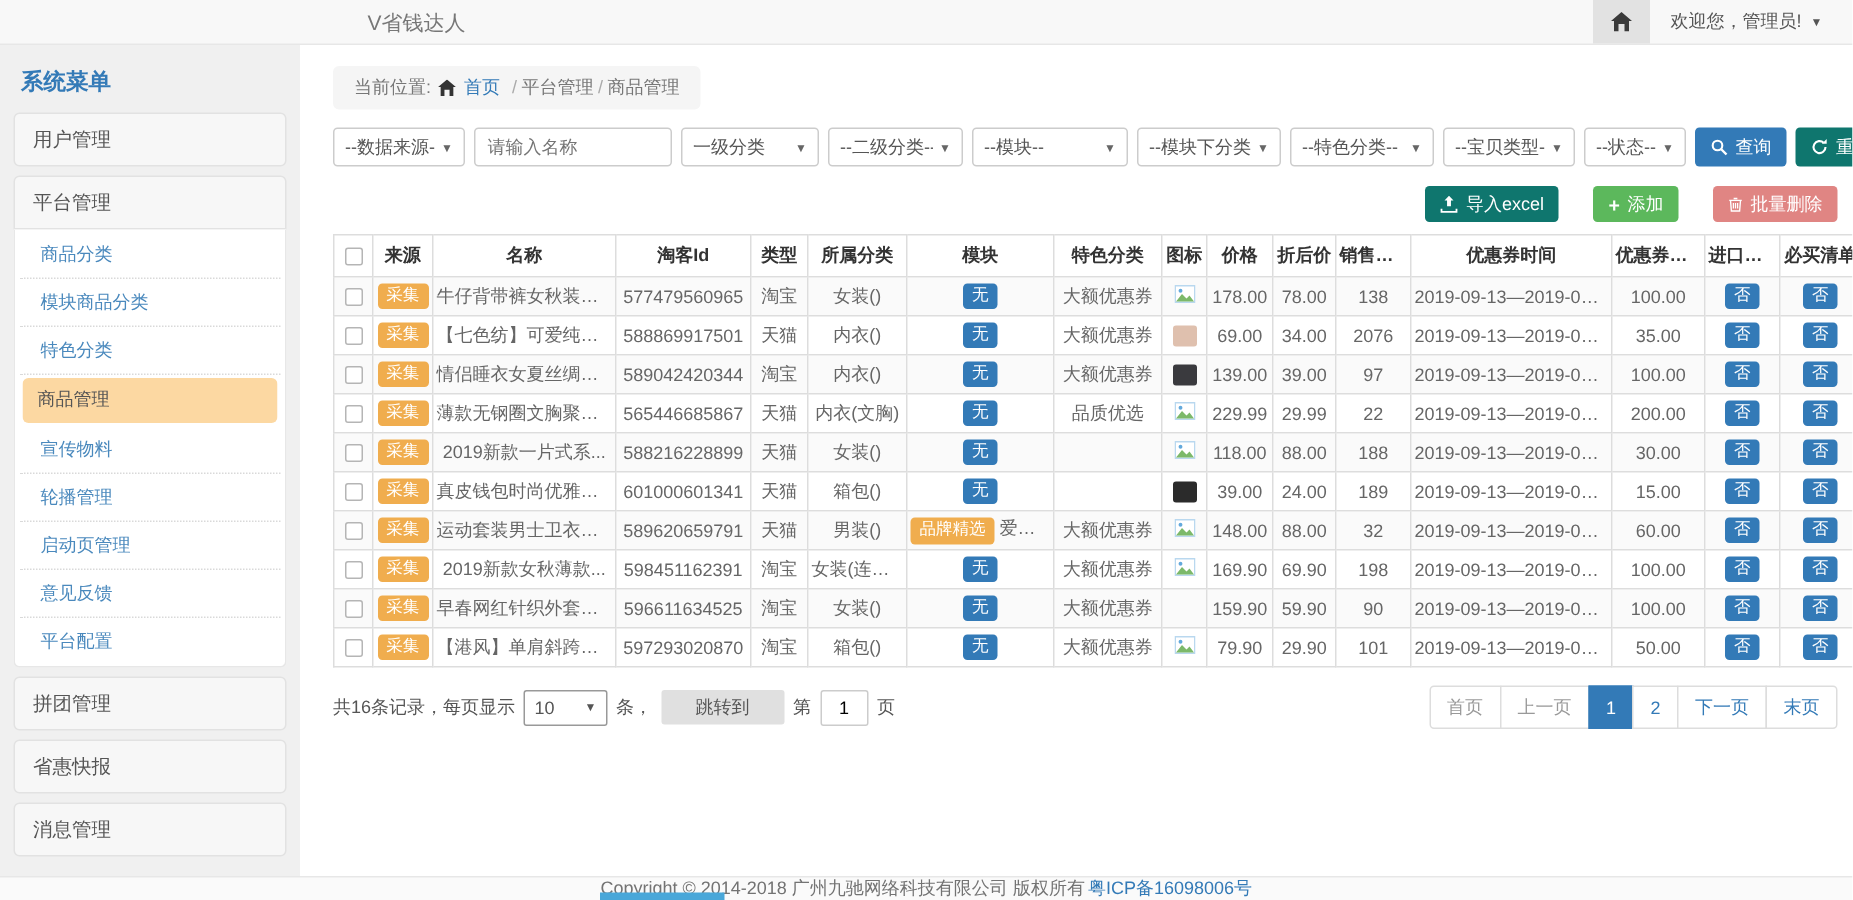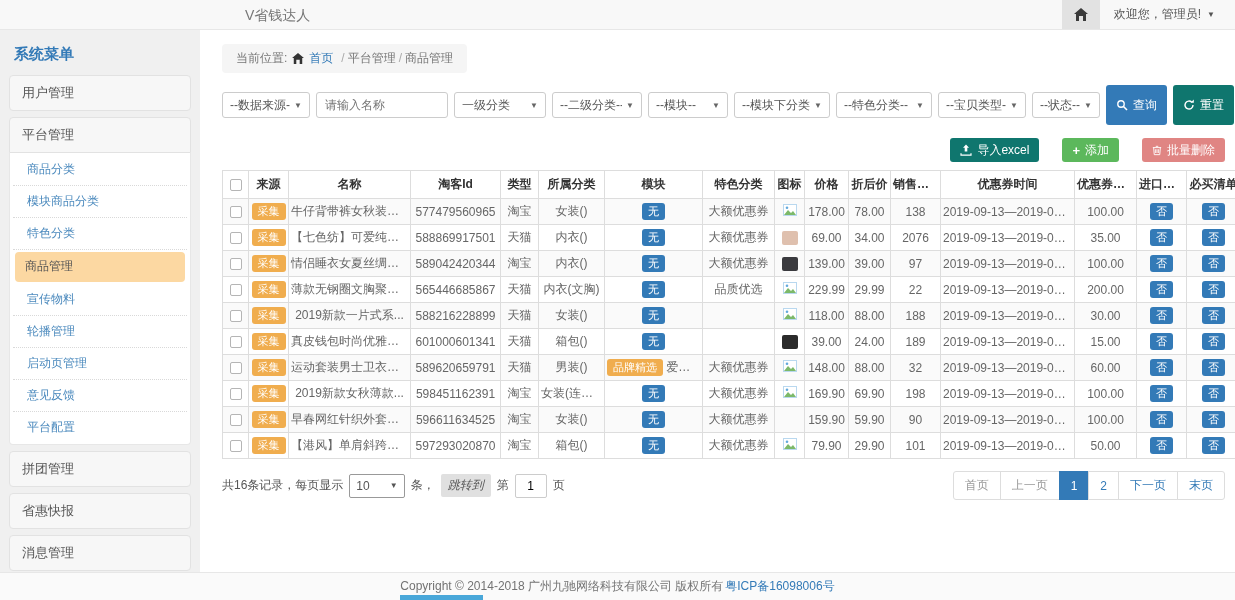--- a/index.html
+++ b/index.html
@@ -30,48 +30,48 @@
   
   main.main { flex:1; padding:14px 10px 0 22px; overflow:hidden; position:relative; }
   .breadcrumb { display:inline-flex; align-items:center; gap:5px; background:#f5f5f5; border-radius:4px; padding:6px 14px; color:#777; }
   .breadcrumb a { color:#337ab7; text-decoration:none; cursor:pointer; }
   .bc-sep { color:#aaa; padding:0 3px; }
   .filter-row { display:flex; align-items:center; gap:6px; margin-top:12px; }
   .select-box { display:inline-flex; justify-content:space-between; align-items:center; gap:4px; border:1px solid #ccc; border-radius:3px; background:#fff; height:26px; padding:0 7px; color:#555; cursor:pointer; flex:none; }
   .select-box .lbl { overflow:hidden; white-space:nowrap; }
   .select-box .caret { color:#666; }
   .text-input { height:26px; border:1px solid #ccc; border-radius:3px; font-size:12px; padding:0 8px; color:#555; font-family:inherit; flex:none; }
-  .btn { display:inline-flex; align-items:center; gap:5px; border:none; border-radius:3px; color:#fff; font-size:12px; height:40px; padding:0 10px; cursor:pointer; font-family:inherit; flex:none; }
+  .btn { display:inline-flex; align-items:center; gap:5px; border:none; border-radius:3px; color:#fff; font-size:12px; height:26px; padding:0 10px; cursor:pointer; font-family:inherit; flex:none; }
   .btn-primary { background:#337ab7; } .btn-info { background:#0f766e; }
   .btn-success { background:#5cb85c; } .btn-soft-danger { background:#e08583; }
   .action-row { display:flex; justify-content:flex-end; gap:23px; margin:13px 0 8px;align-items:center; }
   .action-row .btn { height:24px; }
   
   table.grid { width:100%; border-collapse:collapse; table-layout:fixed; font-size:12px; }
   .grid th,.grid td { border:1px solid #ddd; text-align:center; padding:0 2px; height:26px; overflow:hidden; white-space:nowrap; text-overflow:ellipsis; color:#666; }
   .grid th { color:#333; font-weight:bold; height:28px; }
   .grid tbody tr:nth-child(odd) { background:#fafafa; }
   .badge { display:inline-block; border-radius:3px; color:#fff; font-size:11px; padding:2px 6px; line-height:1.25; }
   .badge.orange { background:#f0ad4e; } .badge.blue { background:#337ab7; }
   .cb { display:inline-block; width:12px; height:12px; border:1px solid #b5b5b5; border-radius:2px; background:#fff; vertical-align:middle; cursor:pointer; }
   .thumb { display:inline-block; width:16px; height:14px; border-radius:2px; vertical-align:middle; }
   
   .pager-row { display:flex; justify-content:space-between; align-items:center; margin-top:12px; color:#555; }
   .pager-left { display:flex; align-items:center; gap:6px; }
   .pp-box { border:1px solid #999; border-radius:2px; height:24px; display:inline-flex; align-items:center; gap:20px; padding:0 6px; background:#fff; cursor:pointer; }
-  .jump-btn { background:#e0e0e0; padding:3px 7px; border-radius:2px; cursor:pointer; color:#555;font-style:italic; }
+  .jump-btn { background:#e0e0e0; padding:3px 23px; border-radius:2px; cursor:pointer; color:#555; }
   .page-input { width:32px; height:24px; border:1px solid #ccc; border-radius:2px; text-align:center; font-size:12px; font-family:inherit; }
   .pager-pages { display:flex; }
   .page-btn { border:1px solid #ddd; background:#fff; padding:5px 11px; margin-left:-1px; color:#337ab7; cursor:pointer; font-size:12px; font-family:inherit; }
   .page-btn:first-child { border-radius:3px 0 0 3px; margin-left:0; }
   .page-btn:last-child { border-radius:0 3px 3px 0; }
   .page-btn.muted { color:#999; }
   .page-btn.active { background:#337ab7; color:#fff; border-color:#337ab7; }
   
-  footer { position:absolute; left:0; right:0; bottom:0; height:28px; background:#fafafa; border-top:1px solid #e7e7e7; display:flex; align-items:center; justify-content:center; font-size:12px; color:#737373; gap:2px; z-index:2; }
+  footer { position:absolute; left:0; right:0; bottom:0; height:16px; background:#fafafa; border-top:1px solid #e7e7e7; display:flex; align-items:center; justify-content:center; font-size:12px; color:#737373; gap:2px; z-index:2; }
   footer a { color:#337ab7; text-decoration:none; cursor:pointer; }
   .blue-strip { position:absolute; left:400px; bottom:0; width:83px; height:5px; background:#49a7d9; z-index:5; }
 </style>
 </head>
 <body>
 
 <div class="topbar">
   <span class="app-title">V省钱达人</span>
   <div class="topbar-right">
     <div class="home-btn">
@@ -137,21 +137,21 @@
           </div>
           <input class="text-input" placeholder="请输入名称" style="width: 132px;">
           <div class="select-box" style="width: 92px;">
             <span class="lbl">一级分类</span>
             <span class="caret">▼</span>
           </div>
           <div class="select-box" style="width: 90px;">
             <span class="lbl">--二级分类--</span>
             <span class="caret">▼</span>
           </div>
-          <div class="select-box" style="width: 80px;">
+          <div class="select-box" style="width: 104px;">
             <span class="lbl">--模块--</span>
             <span class="caret">▼</span>
           </div>
           <div class="select-box" style="width: 96px;">
             <span class="lbl">--模块下分类--</span>
             <span class="caret">▼</span>
           </div>
           <div class="select-box" style="width: 96px;">
             <span class="lbl">--特色分类--</span>
             <span class="caret">▼</span>

